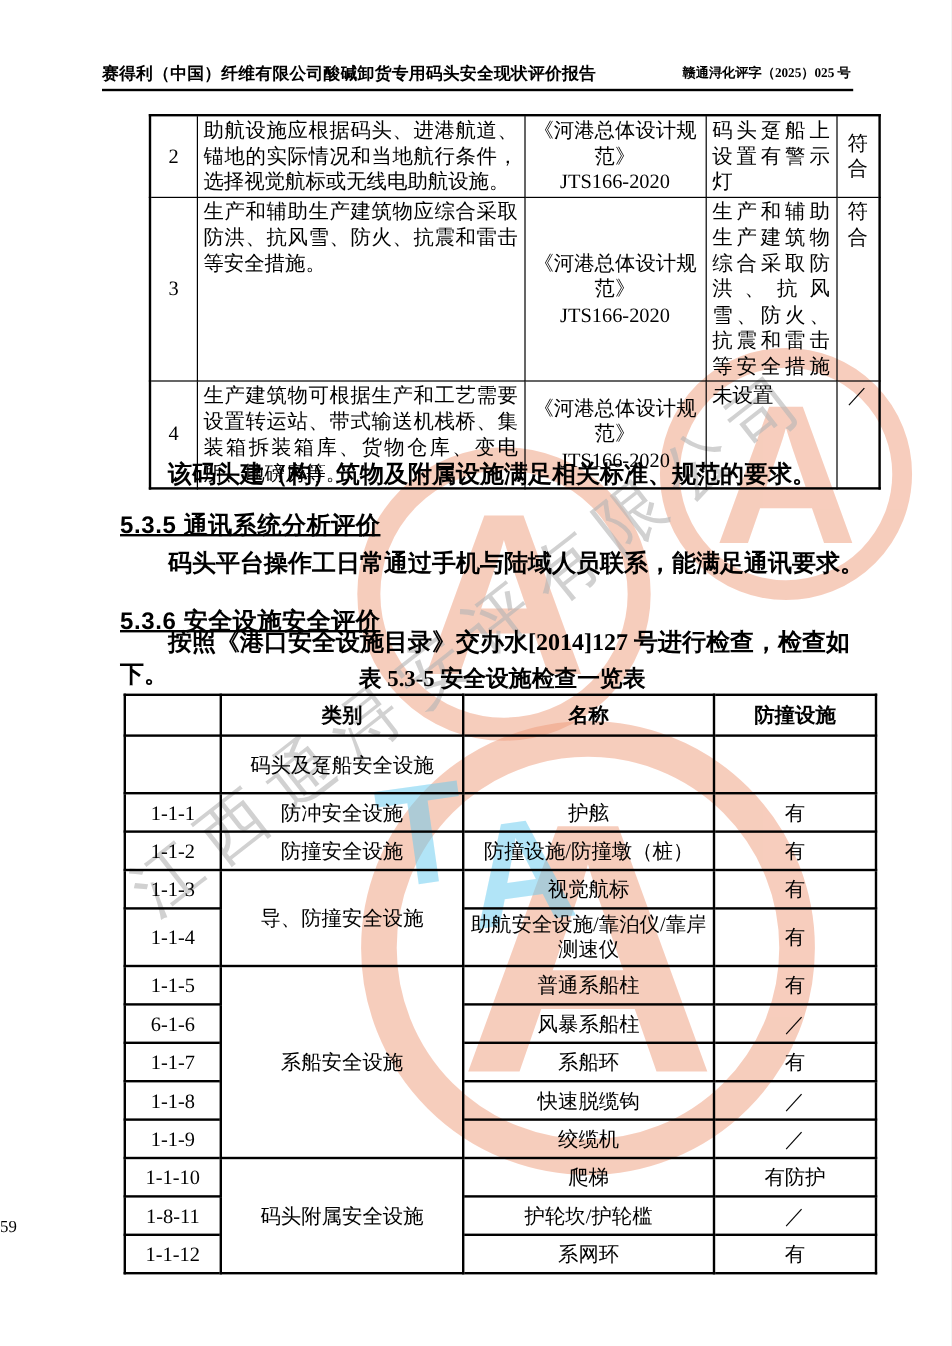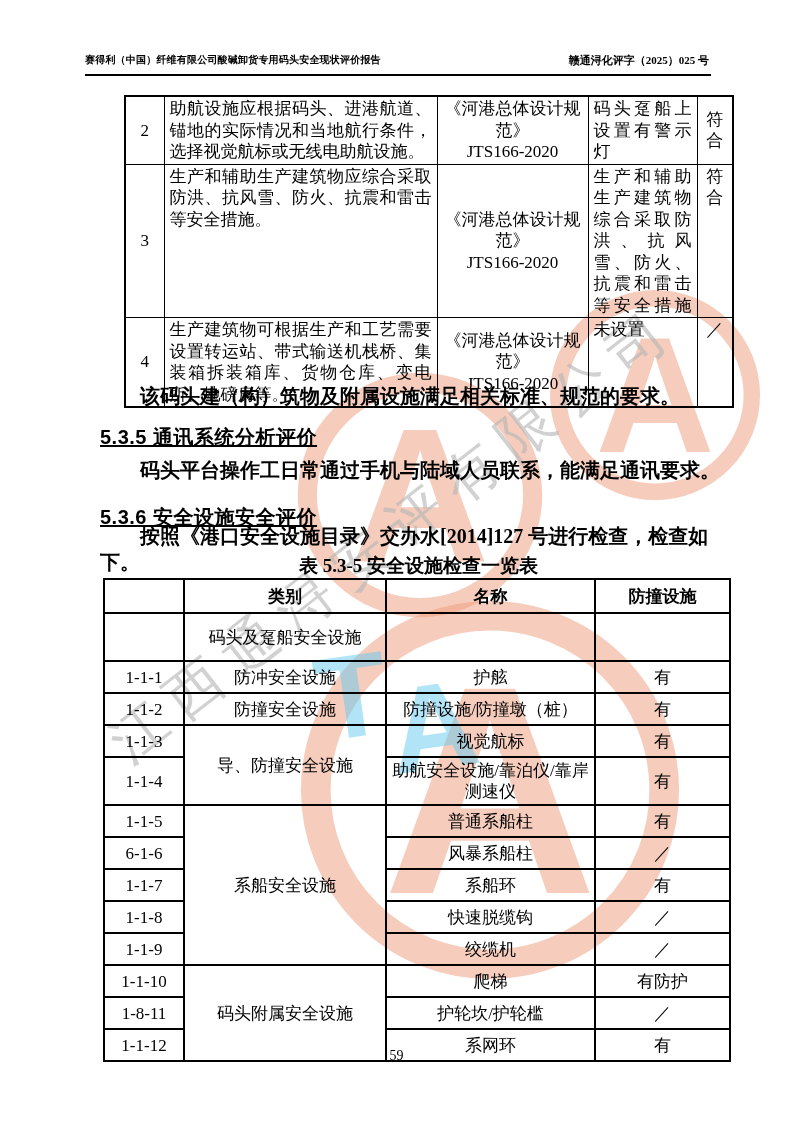--- a/index.html
+++ b/index.html
@@ -1,20 +1,20 @@
 <!DOCTYPE html>
 <html><head>
 <meta charset="utf-8">
 <style>
   html,body{margin:0;padding:0;background:#e8e8e8;}
   #page{position:relative;width:793px;height:1122px;background:#ffffff;margin:0 auto;
         font-family:"Liberation Serif", serif;color:#000;overflow:hidden;}
   .layer-content{position:relative;z-index:2;}
   
-  .hdr-left{position:absolute;left:85px;top:53px;font-size:10px;font-weight:bold;letter-spacing:.2px;}
+  .hdr-left{position:absolute;left:85px;top:53px;font-size:14px;font-weight:bold;letter-spacing:.2px;}
   .hdr-right{position:absolute;right:84px;top:53px;font-size:11px;font-weight:bold;}
   .hdr-rule{position:absolute;left:85px;top:74px;width:626px;height:2px;background:#000;}
   
   table{border-collapse:collapse;table-layout:fixed;position:absolute;background:transparent;}
   #table1{left:124px;top:95px;width:608px;border:2px solid #000;}
   #table1 td{border:1px solid #000;font-size:17px;line-height:21.5px;padding:1px 5px;vertical-align:middle;overflow:hidden;}
   #table2{left:103px;top:578px;width:626px;border:2px solid #000;}
   #table2 td,#table2 th{border:2px solid #000;font-size:17px;line-height:21px;padding:1px 4px;
         vertical-align:middle;text-align:center;font-weight:normal;overflow:hidden;}
   #table2 th{font-weight:bold;}
@@ -22,21 +22,21 @@
   .vtop{vertical-align:top !important;}
   .req{text-align:justify;vertical-align:top !important;}
   .just-all{text-align:justify;text-align-last:justify;vertical-align:top !important;margin-top:23px;}
   .plain-tl{text-align:left;vertical-align:top !important;}
   .grp{font-weight:bold;}
   
   .para{position:absolute;left:100px;width:637px;font-size:20px;line-height:26px;text-indent:2em;font-weight:bold;}
   .heading{position:absolute;left:100px;width:637px;font-size:20px;font-weight:bold;
            font-family:"Liberation Sans", sans-serif;letter-spacing:.5px;text-decoration:underline;}
   .tbl-title{position:absolute;left:100px;width:637px;font-size:19px;font-weight:bold;text-align:center;}
-  .page-num{position:absolute;left:0;top:1048px;width:100%;text-align:center;font-size:14px;}
+  .page-num{position:absolute;left:0;top:1016px;width:100%;text-align:left;font-size:14px;}
   
   #watermark{position:absolute;left:0;top:0;width:793px;height:1122px;z-index:1;pointer-events:none;}
   .wm-seal{position:absolute;opacity:.5;}
   .wm-gray{position:absolute;font-family:"Liberation Sans", sans-serif;white-space:nowrap;
            transform-origin:left center;opacity:.62;}
   .wm-blue{position:absolute;font-family:"Liberation Sans", sans-serif;font-weight:bold;
            transform-origin:left center;opacity:.5;}
 </style>
 </head>
 <body>

